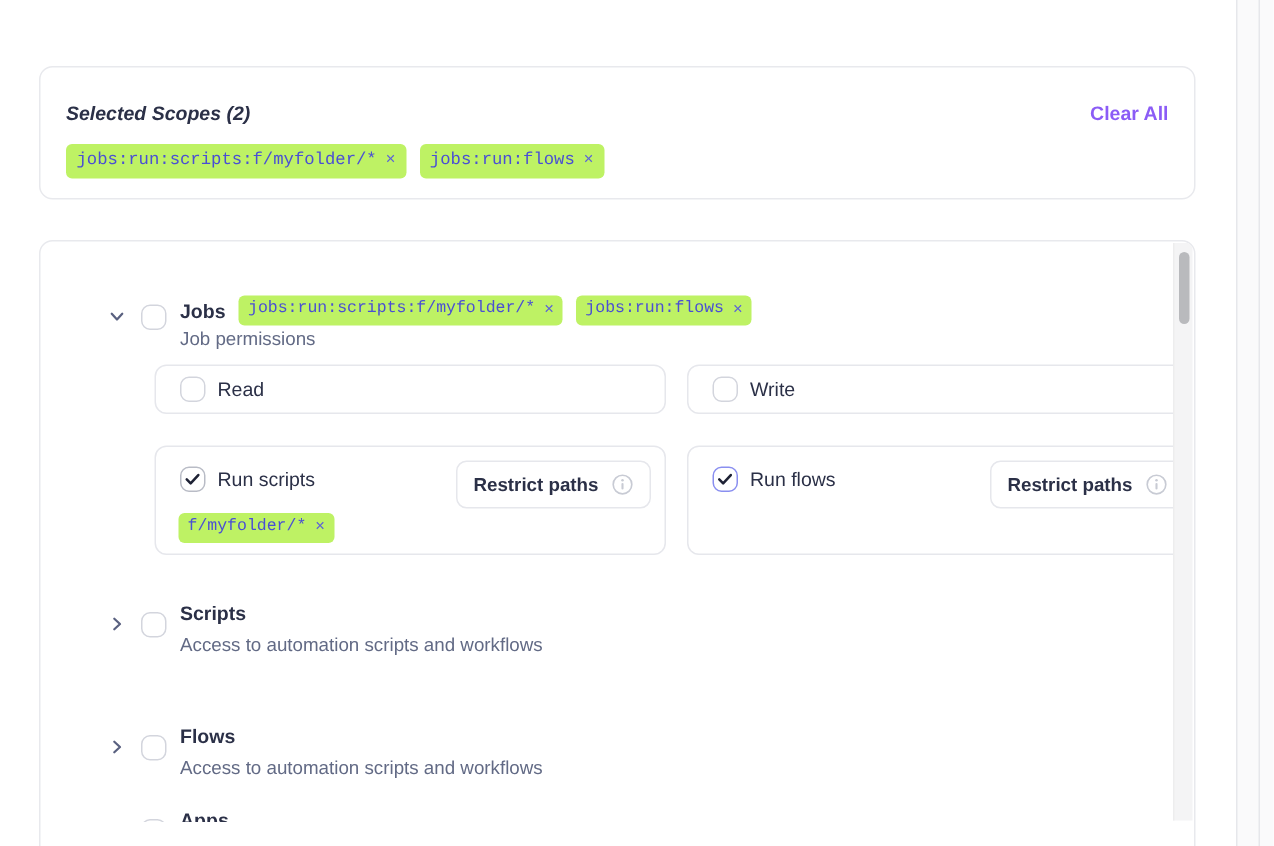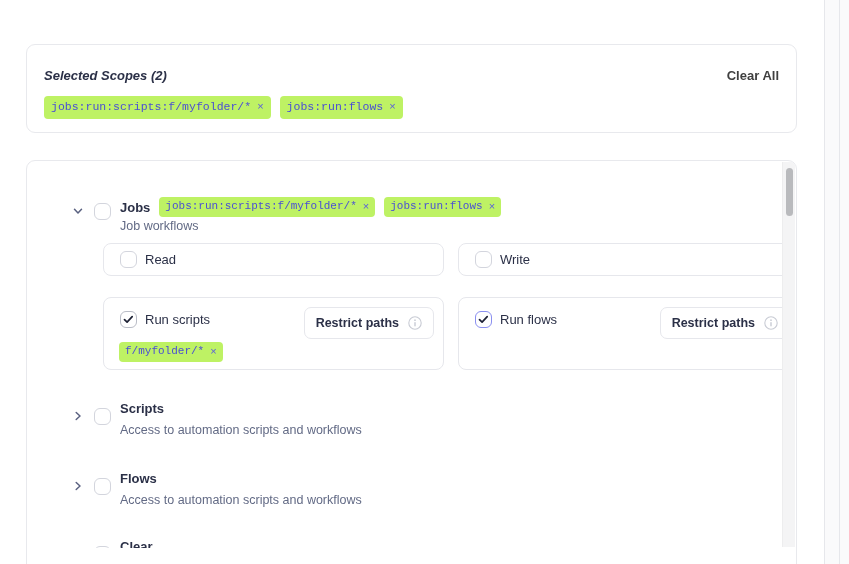--- a/index.html
+++ b/index.html
@@ -124,21 +124,21 @@
   }
   .scopes-title {
     font-size: 13px;
     font-weight: bold;
     color: #2b3047;
     font-style: italic;
   }
   .clear-all {
     font-size: 13px;
     font-weight: bold;
-    color: #404040;
+    color: #8b5cf6;
     cursor: pointer;
     background: none;
     border: none;
     padding: 0;
     font-family: "Liberation Sans", sans-serif;
   }
   .scopes-chips {
     position: absolute;
     top: 51px;
     left: 17px;
@@ -371,21 +371,21 @@
               <span class="group-title">Jobs</span>
               <span class="chip chip-sm">
                 <span>jobs:run:scripts:f/myfolder/*</span>
                 <span class="x">×</span>
               </span>
               <span class="chip chip-sm">
                 <span>jobs:run:flows</span>
                 <span class="x">×</span>
               </span>
             </div>
-            <span class="group-desc">Job workflows</span>
+            <span class="group-desc">Job permissions</span>
           </div>
 
           <div class="perm-grid" style="top:68px; height:126px;">
 
             <div class="perm-box" style="left:355px; top:0; width:342px; height:33px;">
               <span class="cb perm-cb" style="top:7px;"></span>
               <span class="perm-label" style="top:8px;">Write</span>
             </div>
 
             <div class="perm-box" style="left:0; top:0; width:341px; height:33px;">
@@ -448,41 +448,41 @@
               </svg>
             </span>
             <span class="cb group-cb" style="top:23px;"></span>
             <div class="group-title-row" style="top:16px;">
               <span class="group-title">Scripts</span>
             </div>
             <span class="group-desc" style="top:38px;">Access to automation scripts and workflows</span>
           </div>
         </div>
 
-        <div class="group" style="top:294px;text-align:center;">
+        <div class="group" style="top:306px;text-align:center;">
           <div class="group-head">
             <span class="chevron" style="top:25px;">
               <svg width="12" height="12" viewBox="0 0 12 12">
                 <path d="M4.2 2.5 L8 6 L4.2 9.5" fill="none" stroke="#5a6180" stroke-width="1.5" stroke-linecap="round" stroke-linejoin="round"></path>
               </svg>
             </span>
             <span class="cb group-cb" style="top:23px;"></span>
             <div class="group-title-row" style="top:16px;">
               <span class="group-title">Flows</span>
             </div>
             <span class="group-desc" style="top:38px;">Access to automation scripts and workflows</span>
           </div>
         </div>
 
         <div class="group" style="top:362px;">
           <div class="group-head">
 
             <span class="cb group-cb" style="top:23px;"></span>
             <div class="group-title-row" style="top:16px;">
-              <span class="group-title">Clear</span>
+              <span class="group-title">Apps</span>
             </div>
           </div>
         </div>
 
       </div>
 
       <div class="scrollbar-track">
         <div class="scrollbar-thumb"></div>
       </div>
     </div>

